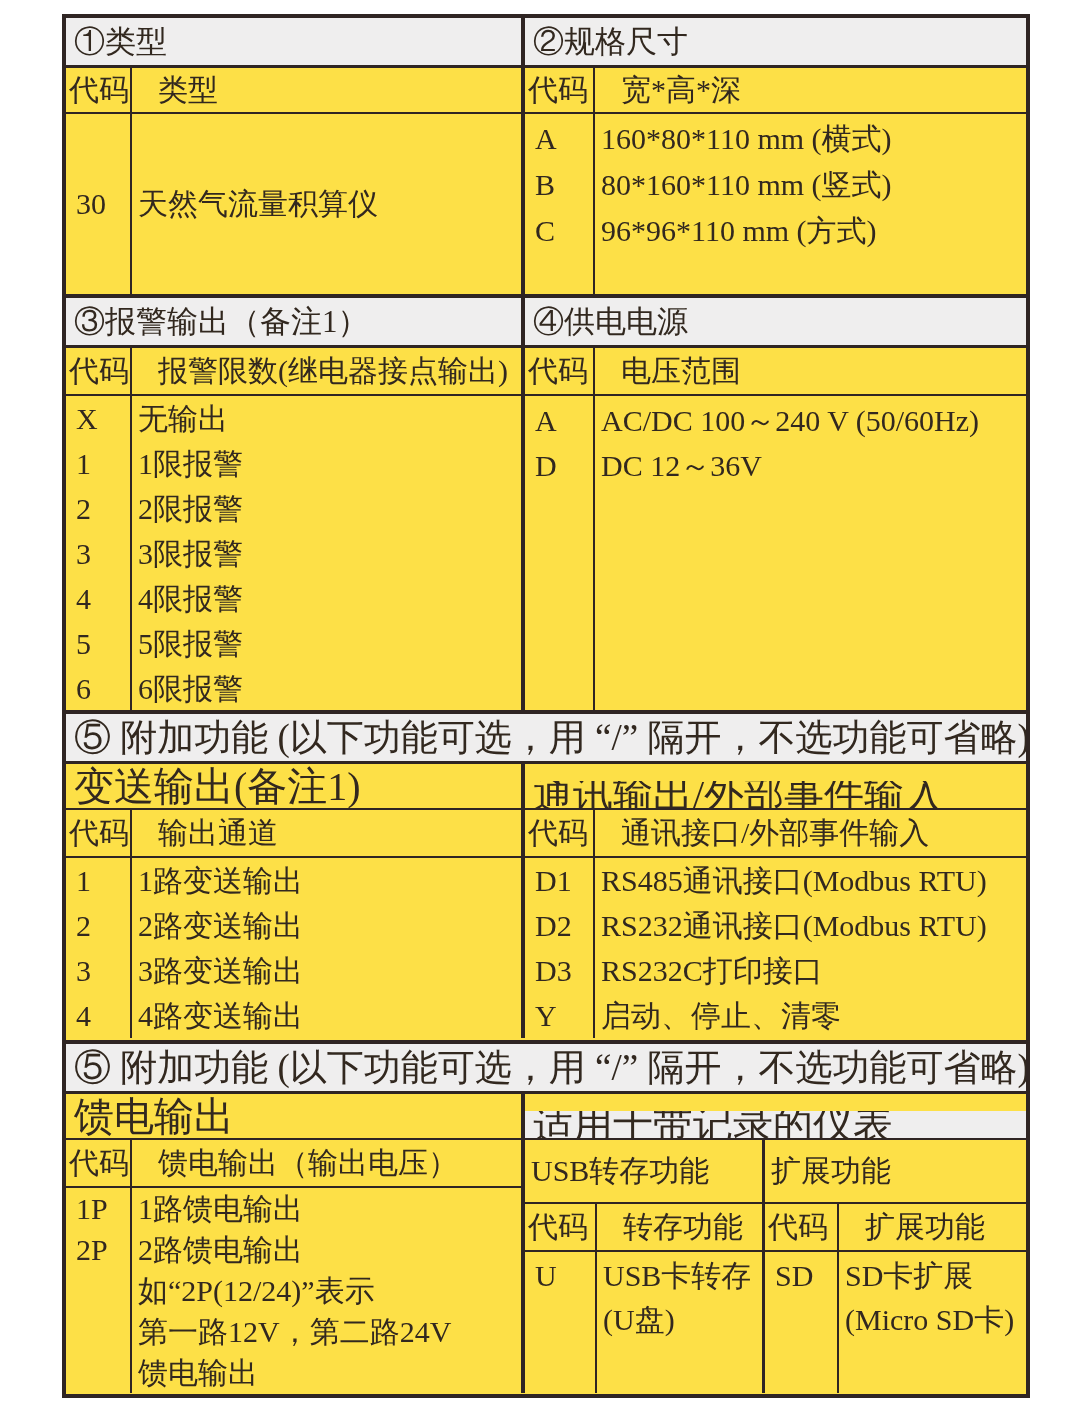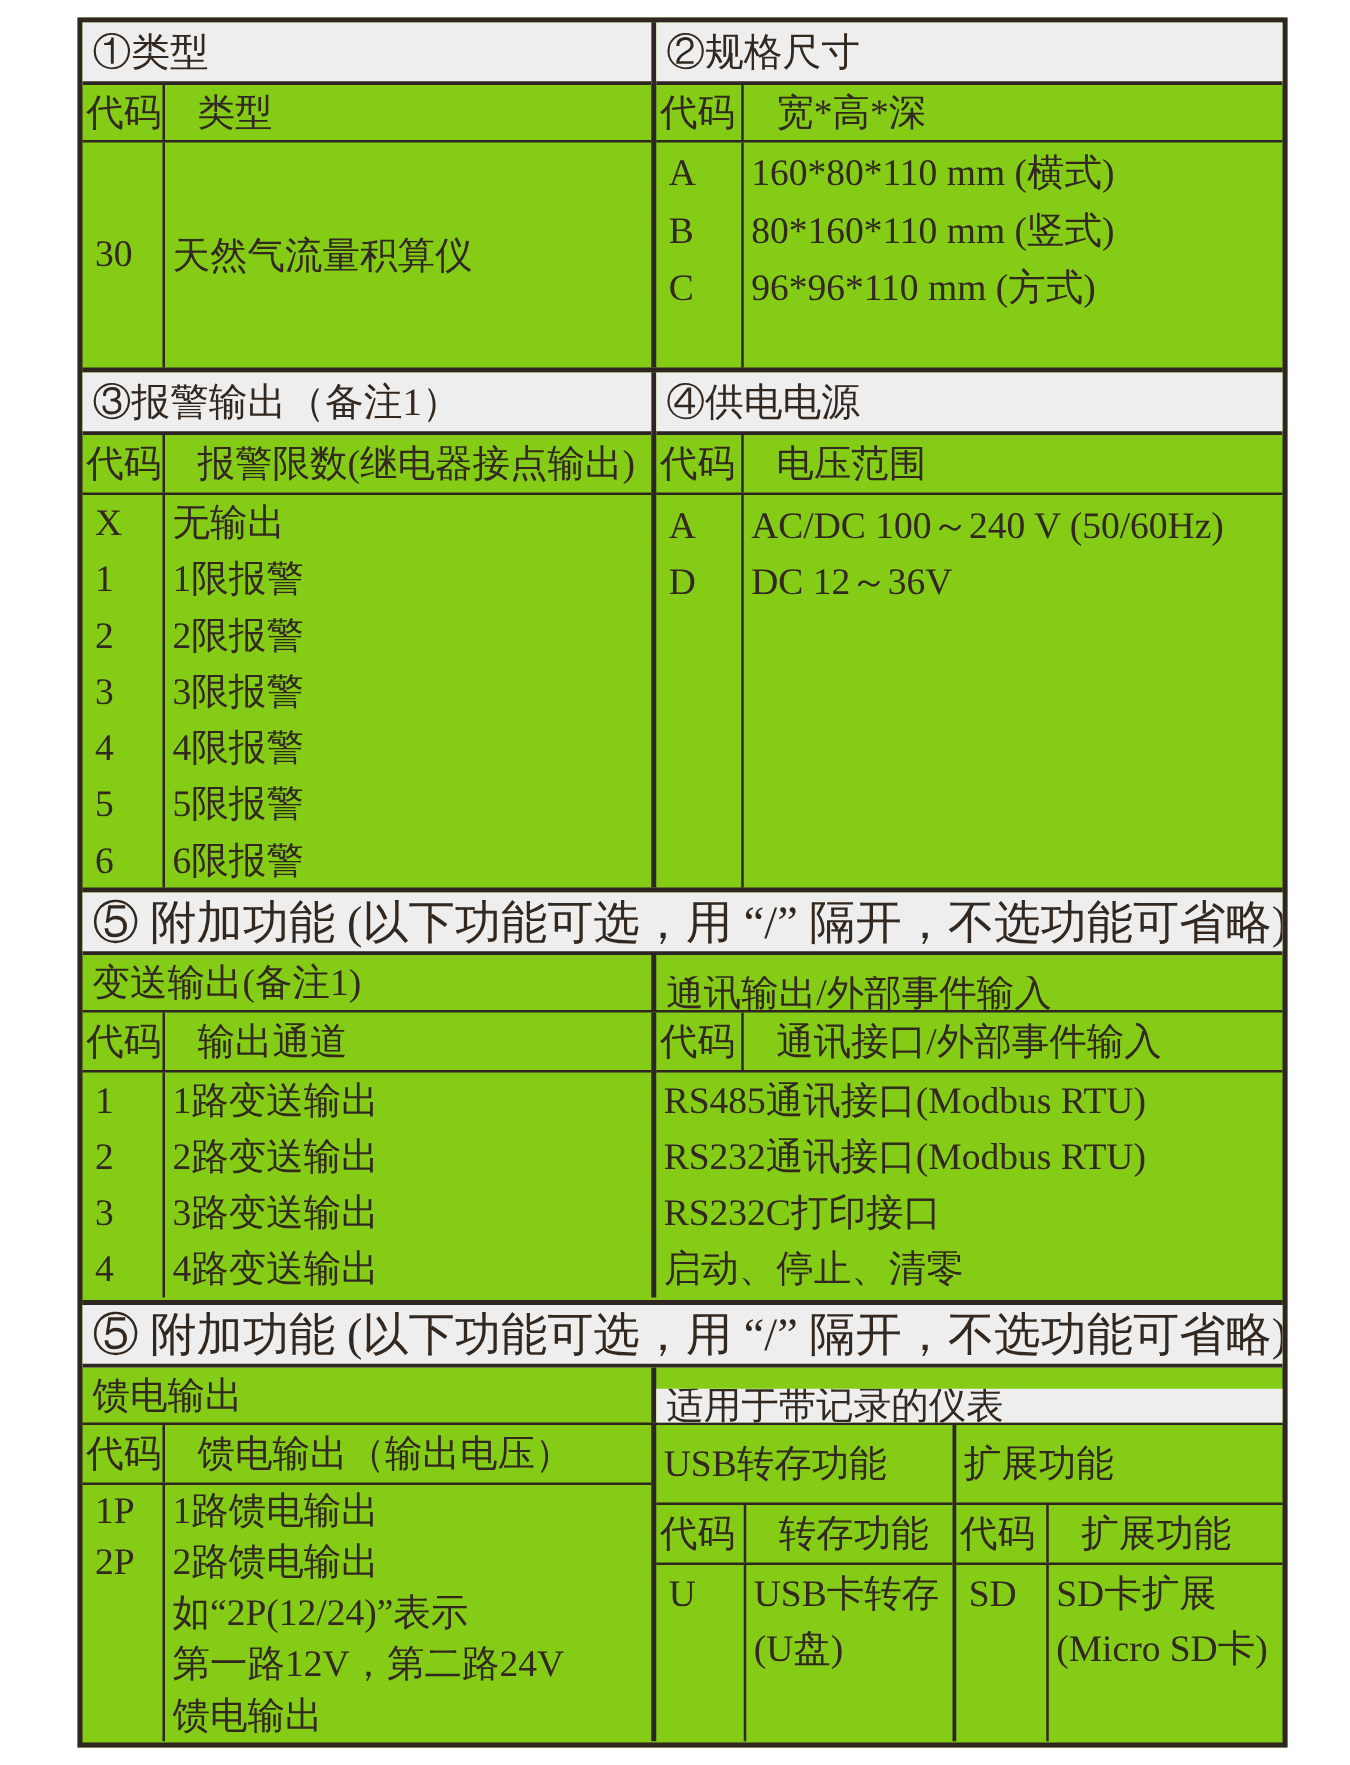--- a/index.html
+++ b/index.html
@@ -4,21 +4,21 @@
 <style>
   html,body{margin:0;padding:0;background:#ffffff;}
   .page{
     position:relative;width:1080px;height:1412px;background:#ffffff;
     font-family:"Liberation Serif","DejaVu Serif",serif;
     color:#32281f;
   }
   .tbl{
     position:absolute;left:62px;top:14px;width:968px;height:1384px;
     box-sizing:border-box;border:4px solid #2f2523;
-    display:flex;flex-direction:column;background:#84cc16;
+    display:flex;flex-direction:column;background:#fde047;
   }
   .sec{display:flex;box-sizing:border-box;}
   .sec12{height:280px;border-bottom:4px solid #2f2523;}
   .sec34{height:416px;border-bottom:4px solid #2f2523;}
   .sec5a{height:330px;border-bottom:4px solid #2f2523;display:block;}
   .sec5b{height:350px;display:block;}
   .half{box-sizing:border-box;display:flex;flex-direction:column;}
   .half-l{width:459px;border-right:4px solid #2f2523;}
   .half-r{flex:1;}
   .sec-hdr{
@@ -58,21 +58,21 @@
   .pt2{padding-top:2px;}
   .sec-hdr5{
     box-sizing:border-box;height:50px;background:#efeeee;
     border-bottom:3px solid #2f2523;
     display:flex;align-items:center;padding-left:8px;
     font-size:37px;white-space:nowrap;overflow:hidden;
   }
   .sub-row{box-sizing:border-box;height:46px;display:flex;border-bottom:2px solid #2f2523;}
   .sub-cell{
     box-sizing:border-box;display:flex;align-items:center;padding-left:8px;
-    font-size:30px;white-space:nowrap;overflow:hidden;
+    font-size:40px;white-space:nowrap;overflow:hidden;
   }
   .sub-l{width:459px;border-right:4px solid #2f2523;}
   .sub-r{flex:1;margin-top:17px;}
   .gray{background:#efeeee;}
   .s5-body{display:flex;flex:1;min-height:0;}
   .left-block{
     box-sizing:border-box;width:459px;border-right:4px solid #2f2523;
     display:flex;flex-direction:column;
   }
   .right-block{flex:1;display:flex;min-width:0;}
@@ -199,20 +199,26 @@
               <div class="line">4路变送输出</div>
             </div>
           </div>
         </div>
         <div class="half-r" style="display:flex;flex-direction:column;">
           <div class="cols-hdr h48">
             <div class="code-c w70">代码</div>
             <div class="desc-c">通讯接口/外部事件输入</div>
           </div>
           <div class="content lh45">
+            <div class="code-col w70">
+              <div class="line">D1</div>
+              <div class="line">D2</div>
+              <div class="line">D3</div>
+              <div class="line">Y</div>
+            </div>
             <div class="desc-col">
               <div class="line">RS485通讯接口(Modbus RTU)</div>
               <div class="line">RS232通讯接口(Modbus RTU)</div>
               <div class="line">RS232C打印接口</div>
               <div class="line">启动、停止、清零</div>
             </div>
           </div>
         </div>
       </div>
     </div>

